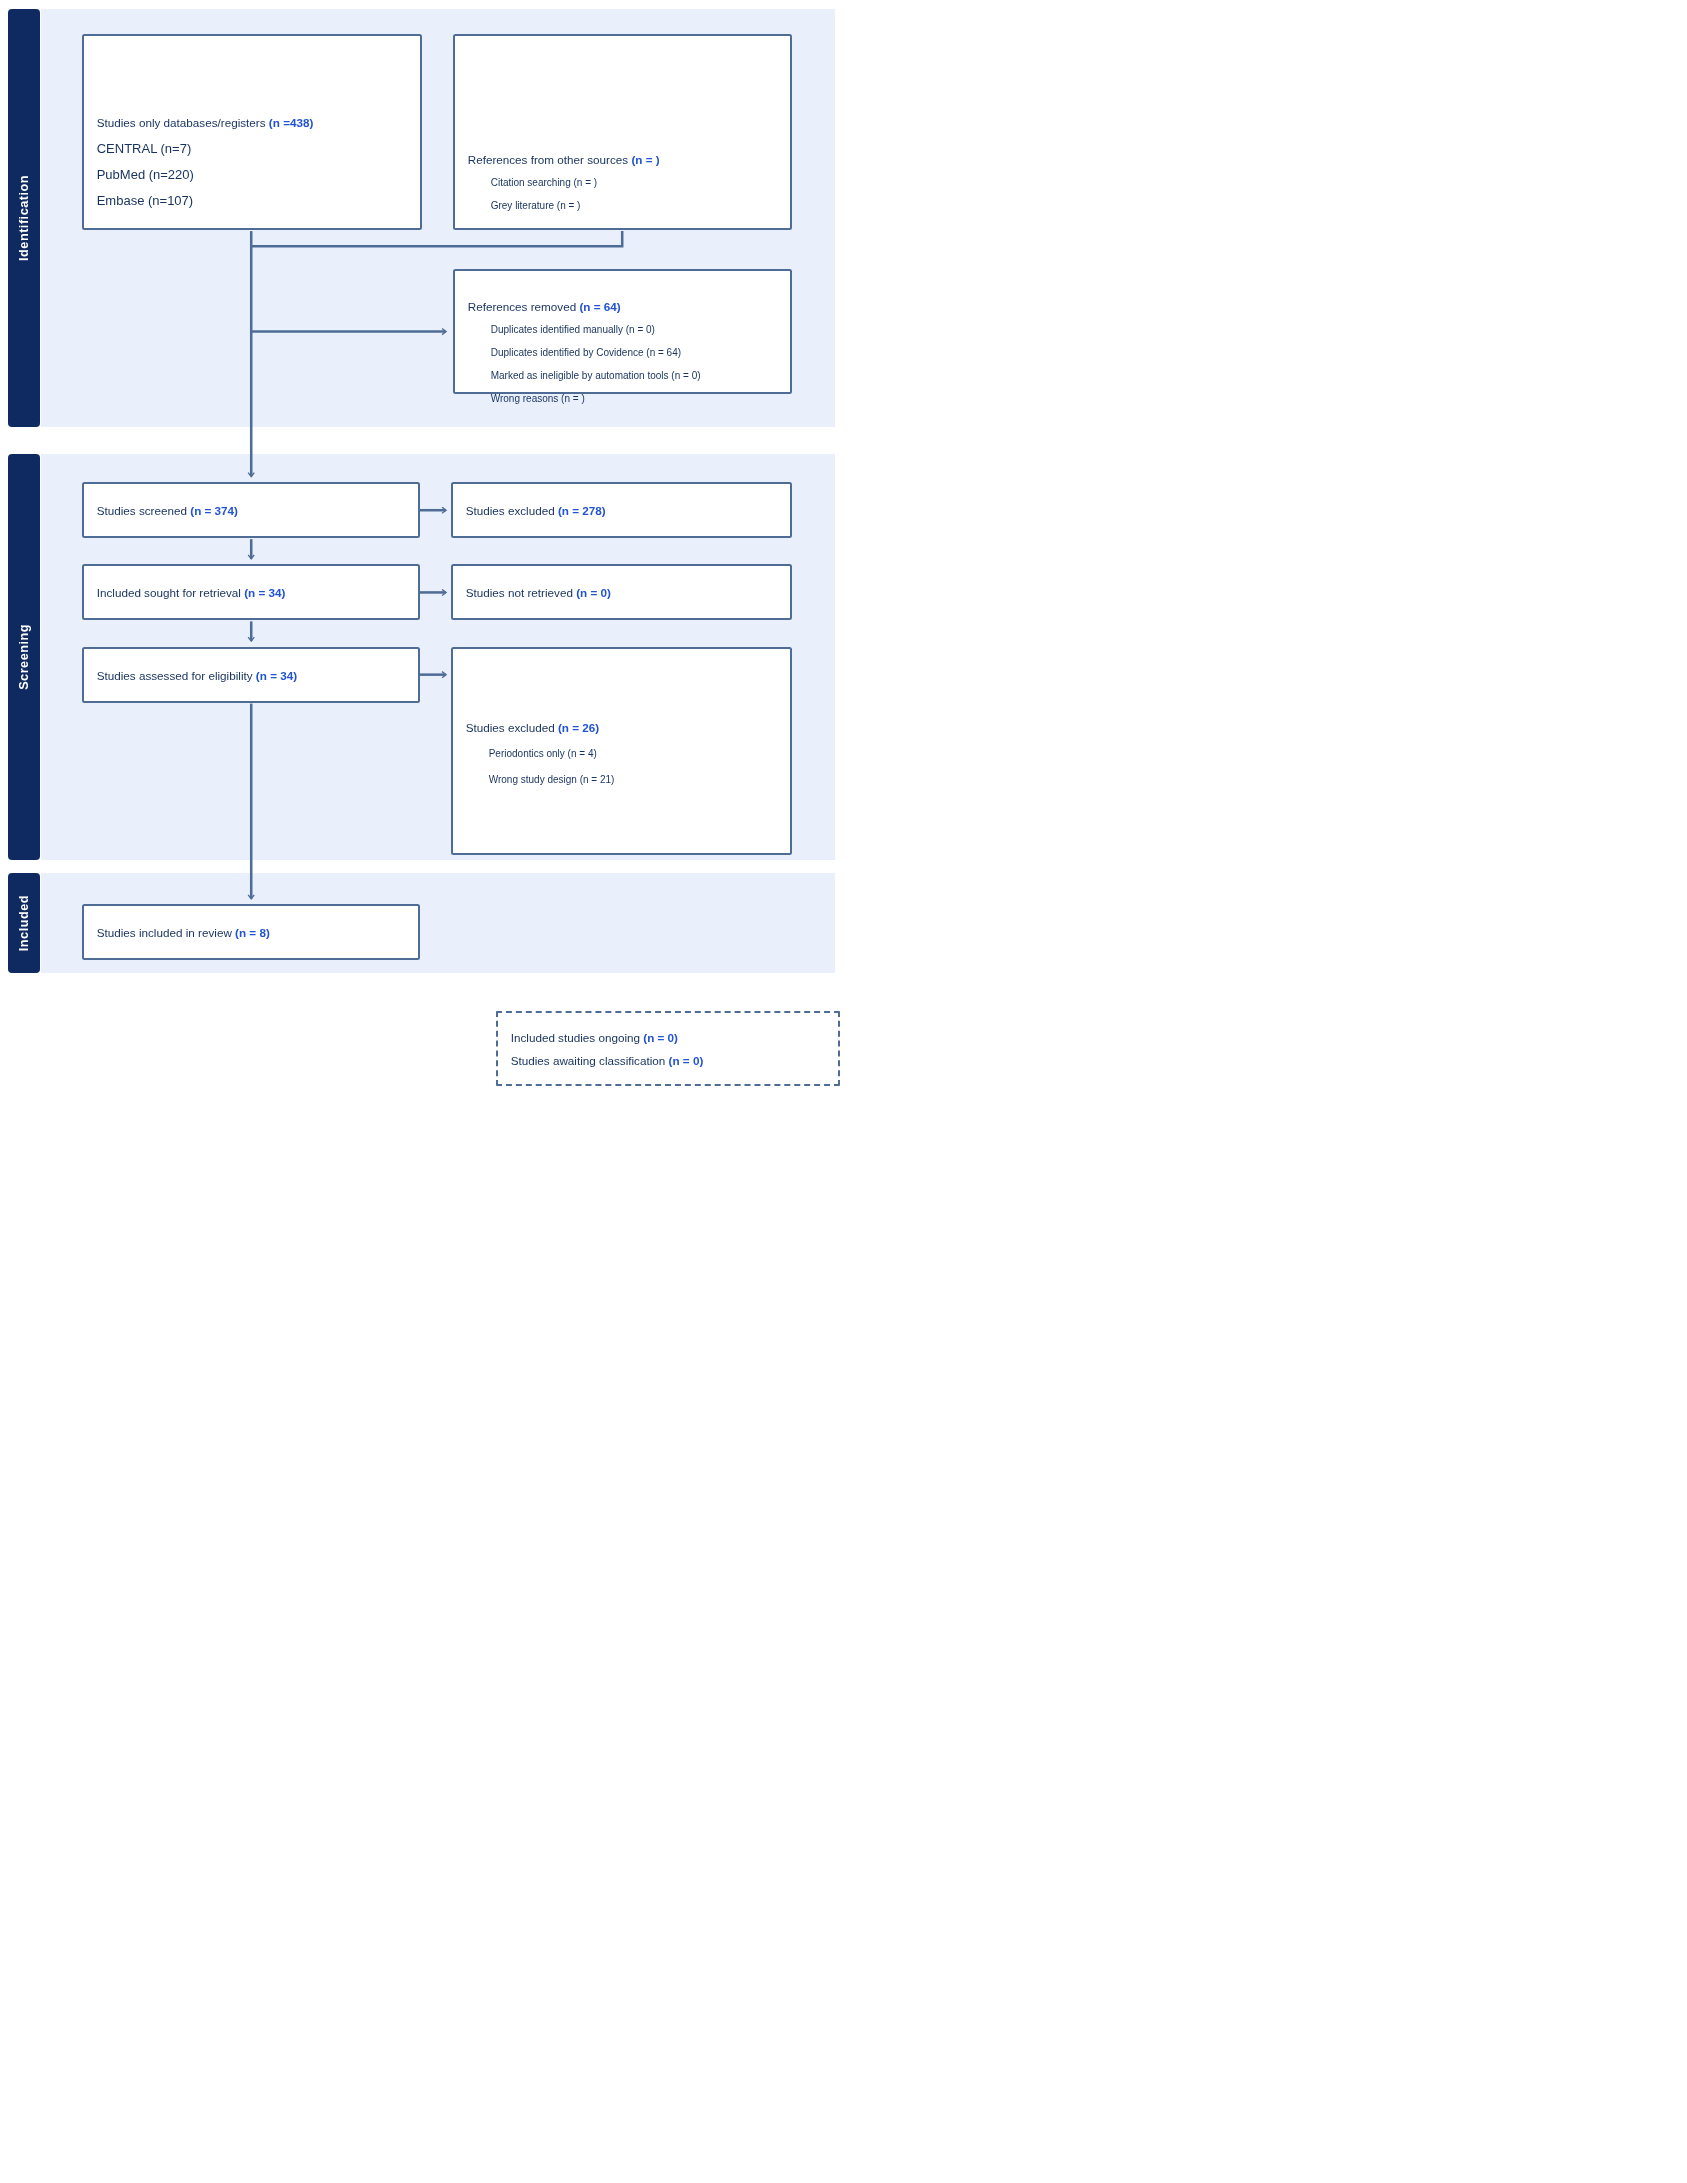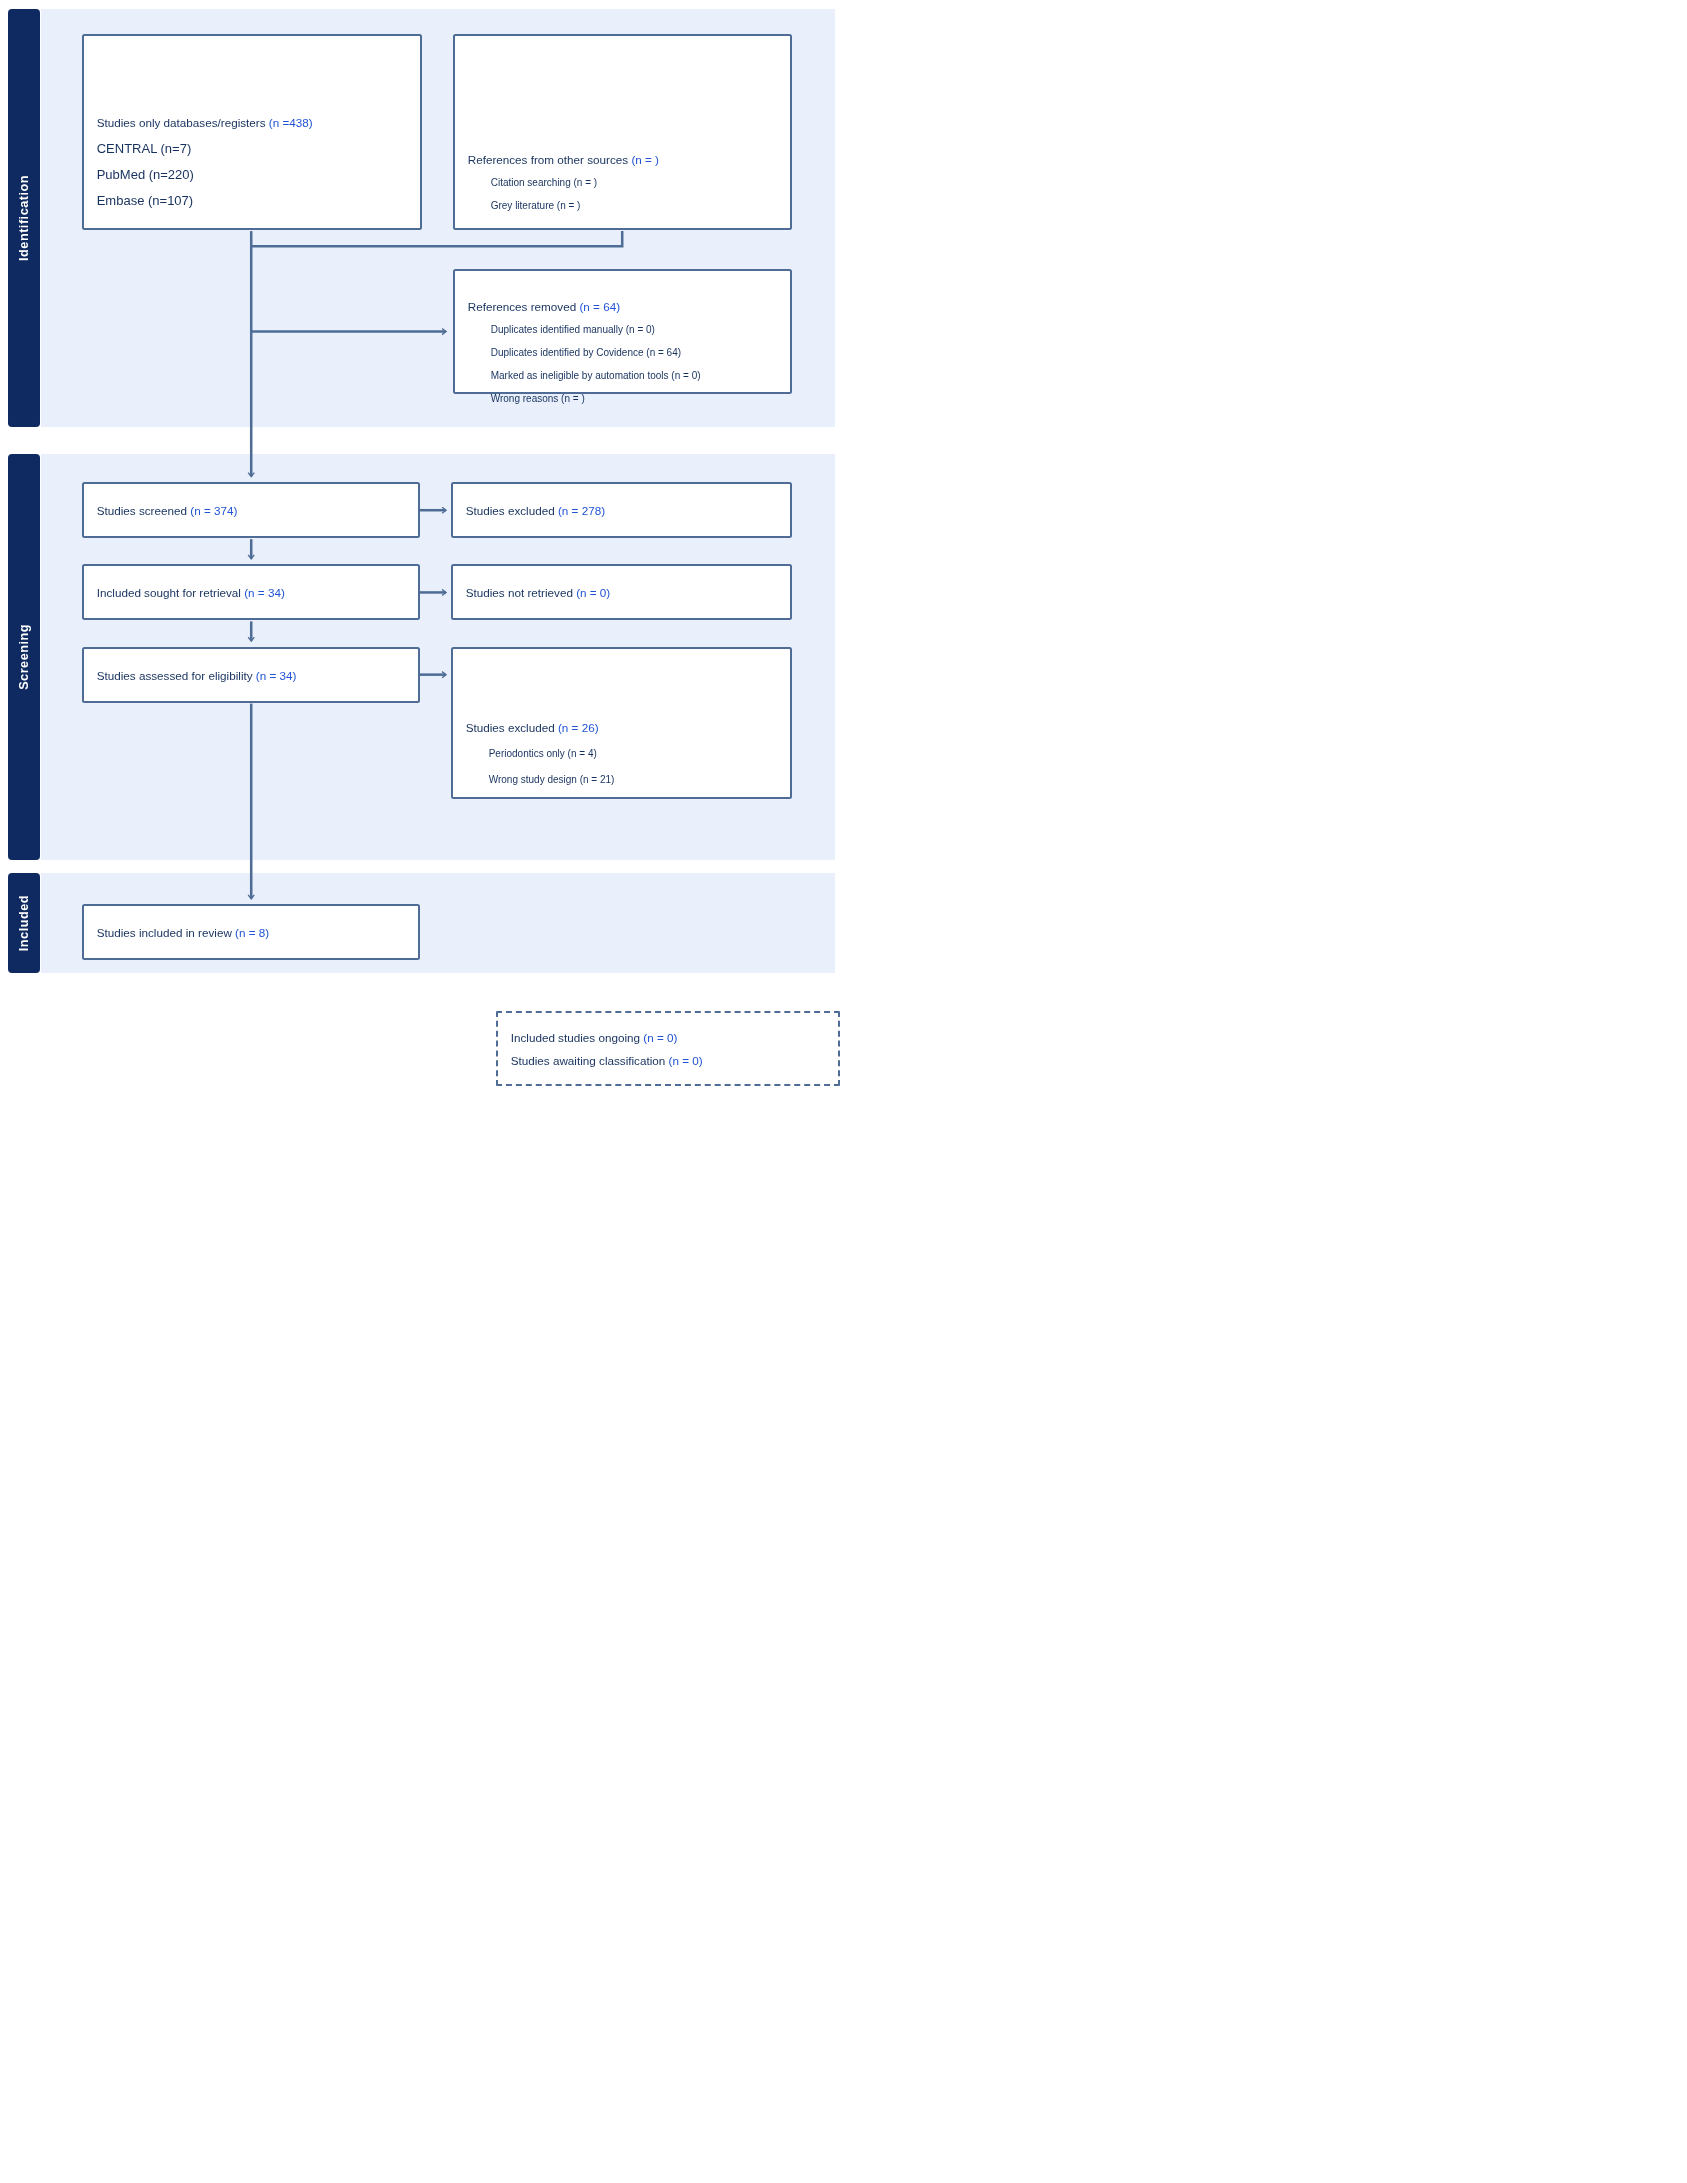--- a/index.html
+++ b/index.html
@@ -58,35 +58,35 @@
   .box{
     position:absolute;
     background:var(--boxfill,#ffffff);
     border:2.5px solid var(--slate,#4e6c96);
     border-radius:2.5px;
     box-sizing:border-box;
     z-index:3;
     font-size:11.7px;
     color:var(--navy,#17325e);
   }
-  .box .count{ color:var(--accent,#2153d4); font-weight:normal; }
+  .box .count{ color:var(--accent,#2153d4); font-weight:bold; }
   .box .subline{ font-size:10px; margin-left:23px; }
   .pad{ padding-left:12.7px; padding-right:6px; }
   .center-v{ display:flex; flex-direction:column; justify-content:center; }
   
   .box-databases { left:82px; top:34px;  width:340px; height:196px; line-height:26px; padding-top:74px; }
   .box-databases .subline{ margin-left:0; font-size:13px; }
   .box-other     { left:453px; top:34px;  width:339px; height:196px; line-height:23px; padding-top:112px; }
   .box-removed   { left:453px; top:269px; width:339px; height:125px; line-height:23px; padding-top:24px; }
   .box-screened  { left:82px; top:482px;  width:338px; height:56px; }
   .box-excluded1 { left:451px; top:482px;  width:341px; height:56px; }
   .box-sought    { left:82px; top:564px; width:338px; height:56px; }
   .box-notretr   { left:451px; top:564px; width:341px; height:56px; }
   .box-assessed  { left:82px; top:647px; width:338px; height:56px; }
-  .box-excluded2 { left:451px; top:647px; width:341px; height:152px; line-height:26px; padding-top:66px; }
+  .box-excluded2 { left:451px; top:647px; width:341px; height:208px; line-height:26px; padding-top:66px; }
   .box-included  { left:82px; top:904px; width:338px; height:56px; }
   .box-ongoing{
     left:496px; top:1011px; width:344px; height:75px;
     border:2.5px dashed var(--slate,#4e6c96);
     border-radius:1px;
     line-height:23px;
   }
 </style>
 </head>
 <body>

